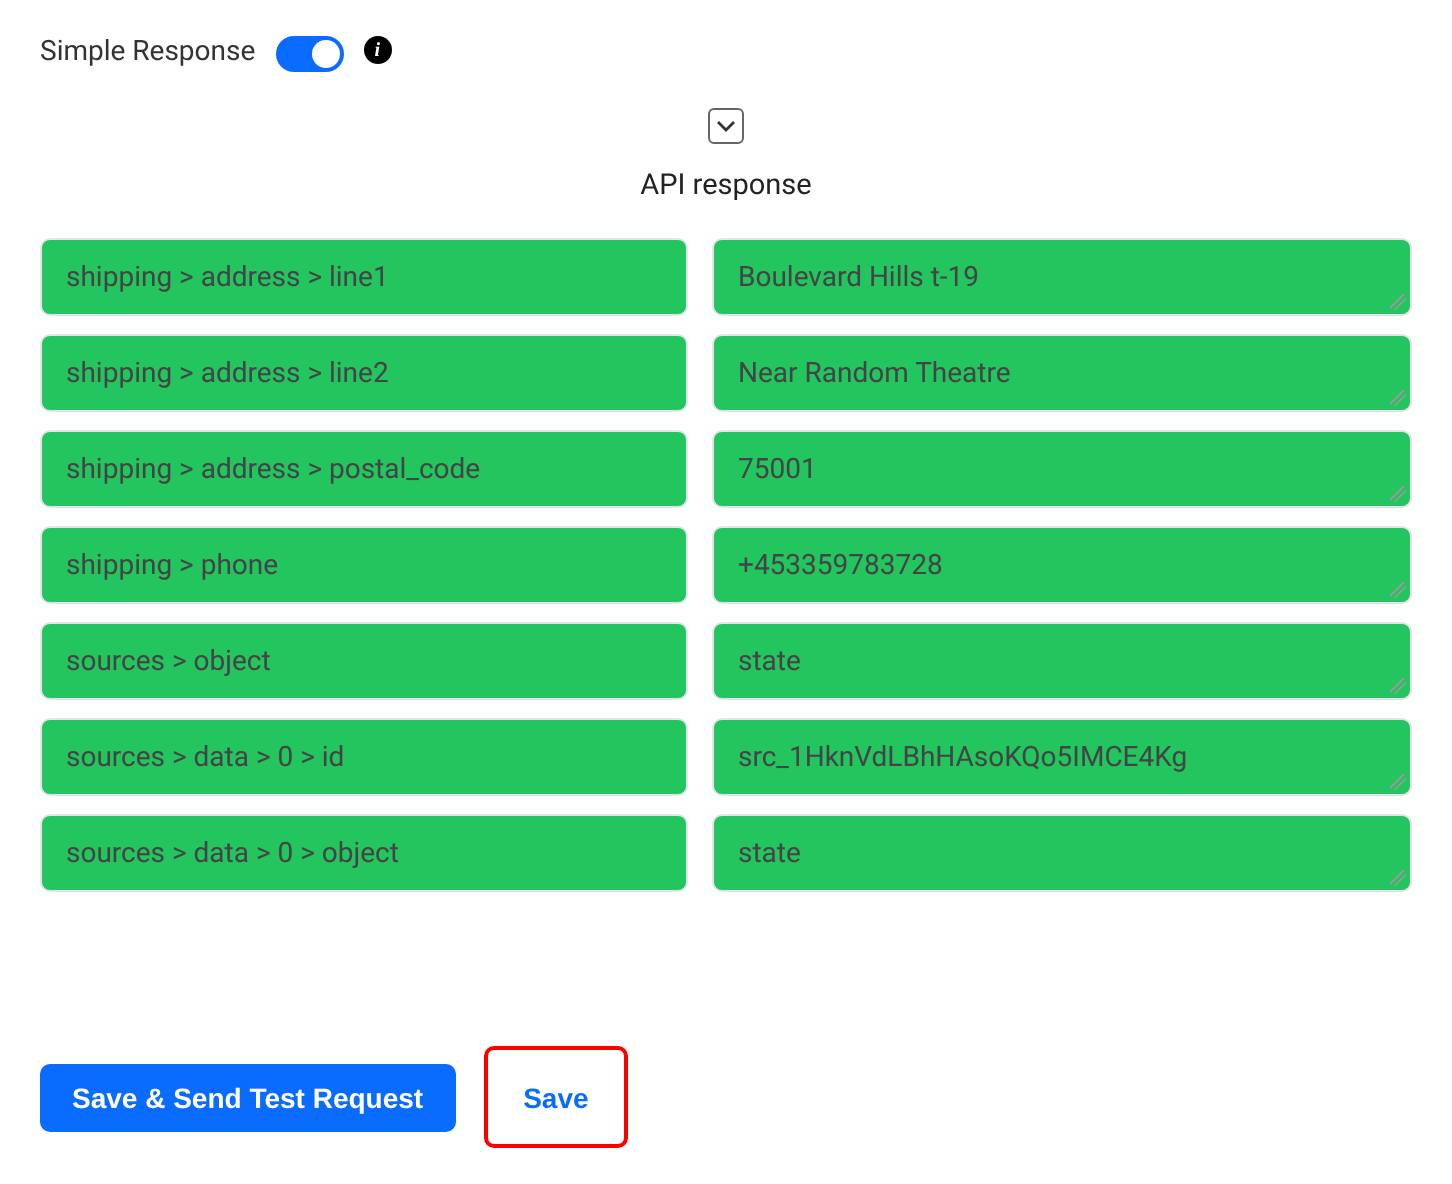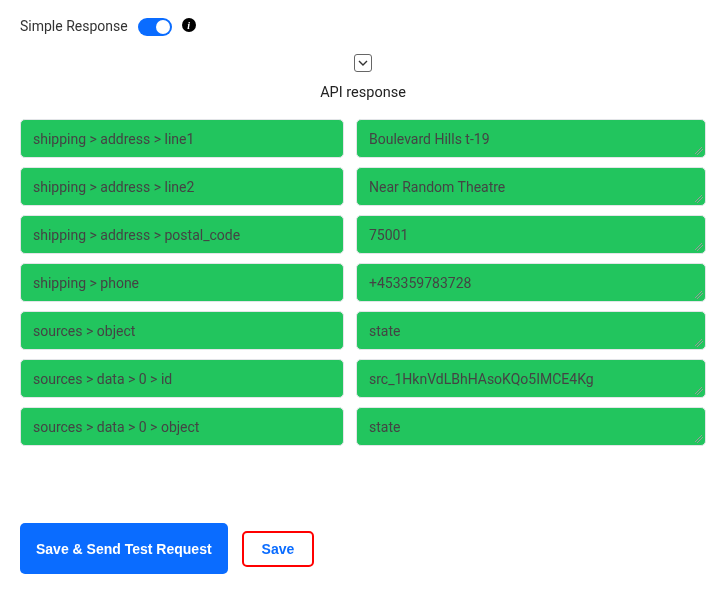--- a/index.html
+++ b/index.html
@@ -70,31 +70,31 @@
       content: ""; position: absolute; right: 2px; bottom: 2px;
       width: 8px; height: 8px;
       background:
         linear-gradient(135deg, transparent 0, transparent 40%, #999 40%, #999 48%, transparent 48%, transparent 60%, #999 60%, #999 68%, transparent 68%);
     }
     .footer {
       position: absolute; left: 20px; bottom: 18px;
       display: flex; gap: 14px; align-items: center;
     }
     .btn {
-      height: 51px; padding: 0 16px; border-radius: 5px;
+      height: 34px; padding: 0 16px; border-radius: 5px;
       font-size: 14px; font-weight: 600; cursor: pointer;
       display: inline-flex; align-items: center;
       border: none;
     }
     .btn-primary { background: #0a6cff; color: #fff; }
     .btn-secondary {
       background: #fff; color: #0a6cff;
       border: 2.5px solid #ff0000;
       padding: 0 18px;
-      height: 36px;
+      height: 51px;
     }
   </style>
 </head>
 <body>
 
 <div class="header-row">
   <span class="hdr-label">Simple Response</span>
   <span class="toggle"></span>
   <span class="info-icon">i</span>
 </div>

